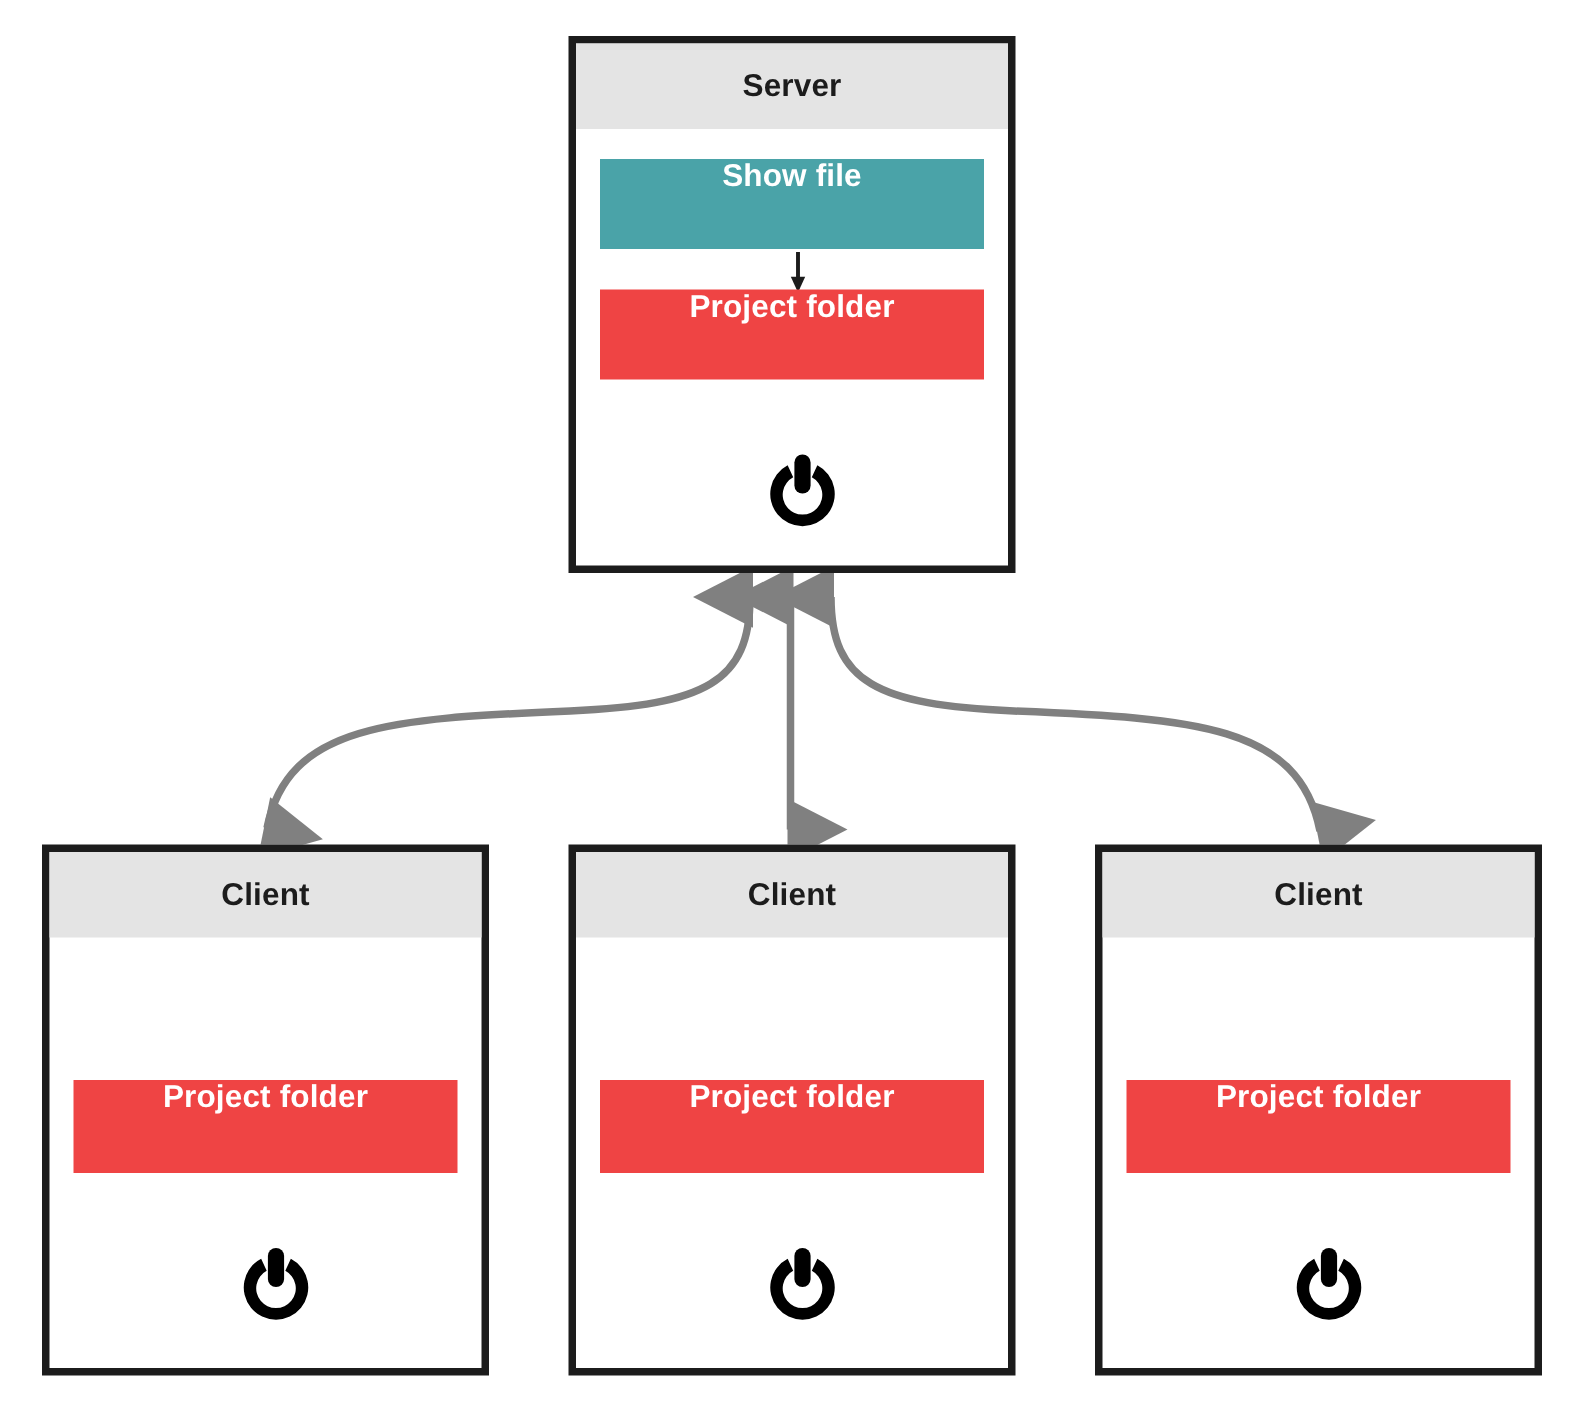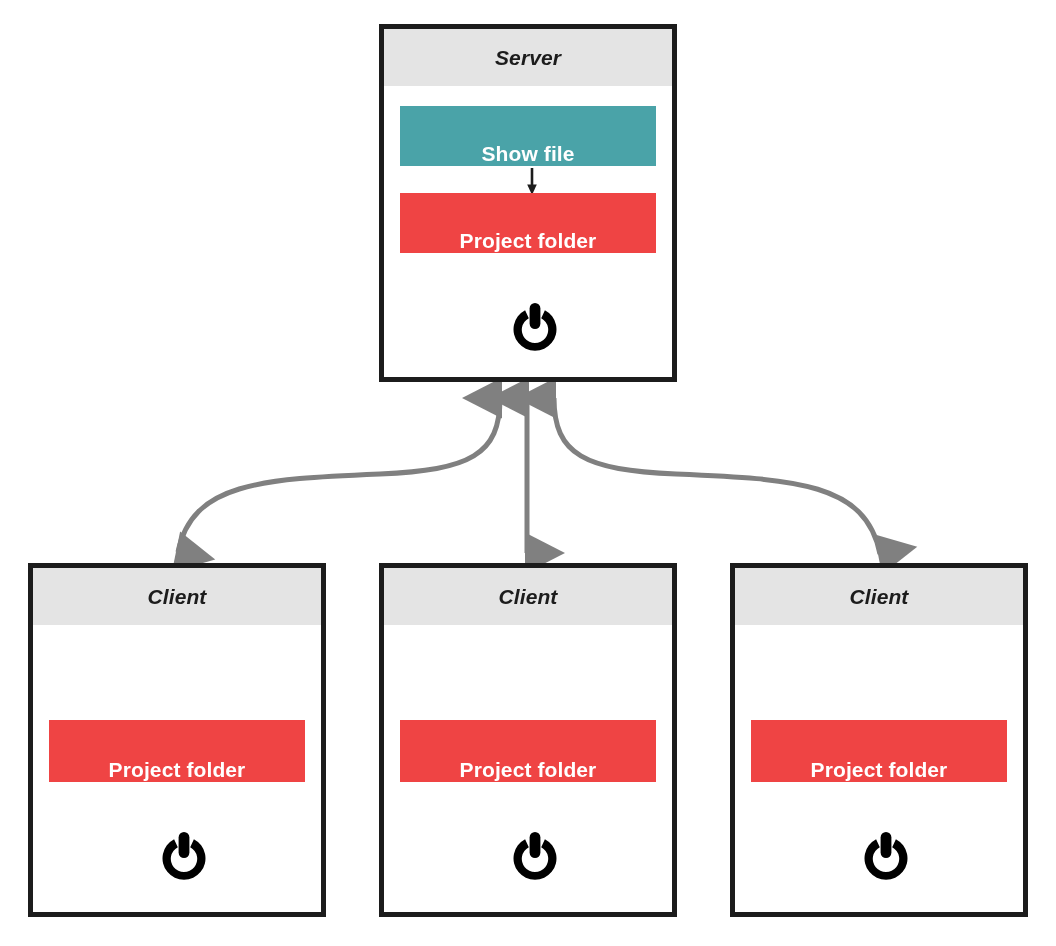--- a/index.html
+++ b/index.html
@@ -28,34 +28,33 @@
   }
   .machine-header {
     position: absolute;
     left: 0;
     top: 0;
     right: 0;
     background: #e4e4e4;
     display: flex;
     align-items: center;
     justify-content: center;
-    font-style: italic;
   }
   .machine-title {
     font-size: 21px;
     font-weight: bold;
     color: #1c1c1c;
     letter-spacing: 0.1px;
   }
 
   
   .bar {
     position: absolute;
     display: flex;
-    align-items: flex-end;
+    align-items: flex-start;
     justify-content: center;
     box-sizing: border-box;
   }
   .bar-label {
     font-size: 21px;
     font-weight: bold;
     color: #ffffff;
     letter-spacing: 0.1px;
     white-space: nowrap;
   }

